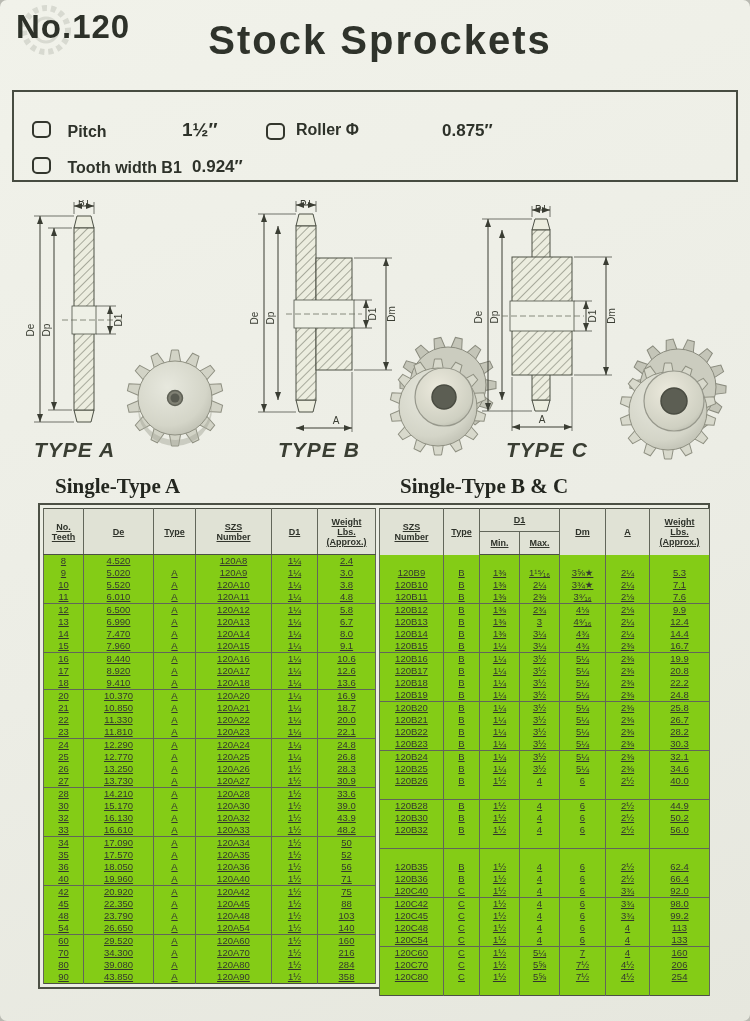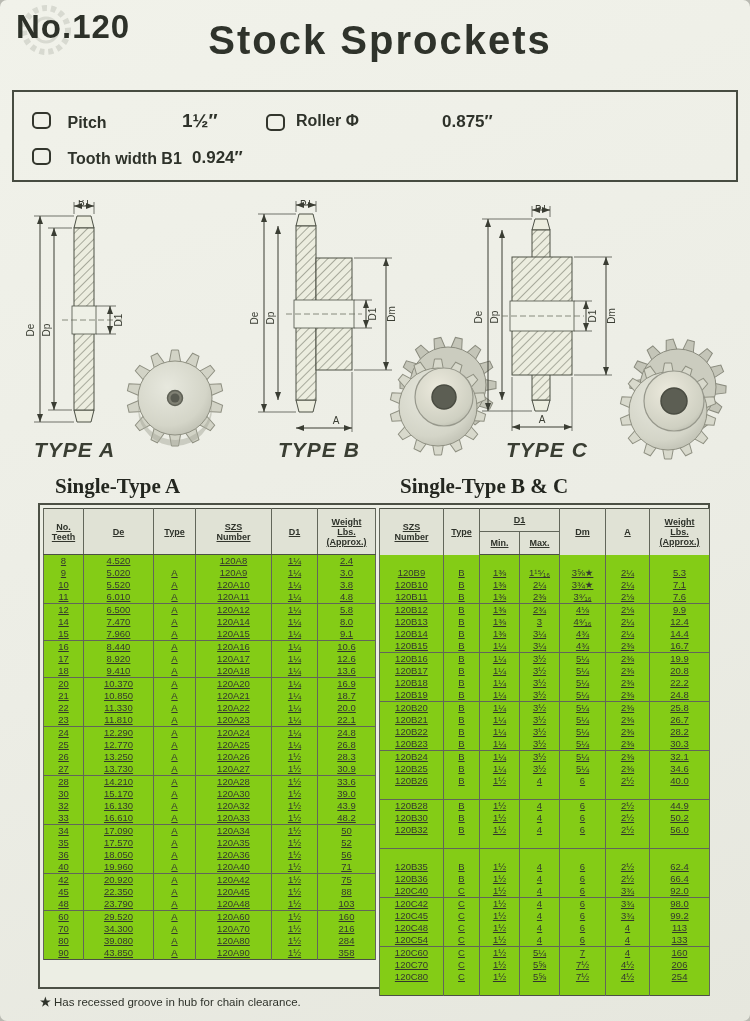--- a/index.html
+++ b/index.html
@@ -8,21 +8,21 @@
         background:linear-gradient(160deg,#f1f2ea 0%,#ecede5 55%,#e6e7de 100%);color:#33362d;border-radius:7px;}
   
   #partno{position:absolute;left:16px;top:8px;font-size:33px;font-weight:bold;color:#2d3129;letter-spacing:1px;}
   #title{position:absolute;left:150px;top:18px;width:460px;text-align:center;font-size:40px;font-weight:bold;color:#2f332b;letter-spacing:2px;}
   #watermark{position:absolute;left:6px;top:0px;opacity:.16;}
   
   #specbox{position:absolute;left:12px;top:90px;width:722px;height:88px;border:2px solid #474c41;}
   .bullet{display:inline-block;width:15px;height:13px;border:2px solid #33362d;border-radius:5px;vertical-align:-1px;}
   .spec-label{font-size:16px;font-weight:bold;color:#2e322a;}
   .spec-value{font-size:17px;font-weight:bold;color:#2e322a;}
-  .specrow{position:absolute;left:0;width:100%;}
+  .specrow{position:absolute;left:0;width:100%;margin-top:9px;}
   
   .typelabel{position:absolute;font-size:21px;font-weight:bold;font-style:italic;color:#3a3e33;letter-spacing:1px;}
   svg text{font-family:"Liberation Sans",sans-serif;font-size:10px;fill:#3a3d33;}
   
   .tbl-heading{position:absolute;top:474px;font-family:"Liberation Serif",serif;font-size:21px;font-weight:bold;color:#23261f;}
   #tablebox{position:absolute;left:38px;top:503px;width:672px;height:486px;border:2px solid #4c5045;background:#eceee4;
             display:flex;gap:3px;padding:3px;box-sizing:border-box;align-items:flex-start;}
   table{border-collapse:collapse;table-layout:fixed;background:#84cc16;text-decoration:underline;}
   th,td{border-left:1px solid #62665a;border-right:1px solid #62665a;overflow:hidden;}
   table{border:1.5px solid #4c5045;}
@@ -365,20 +365,28 @@
           </tr>
           <tr class="sep">
             <td>12</td>
             <td>6.500</td>
             <td>A</td>
             <td>120A12</td>
             <td>1¼</td>
             <td>5.8</td>
           </tr>
           <tr>
+            <td>13</td>
+            <td>6.990</td>
+            <td>A</td>
+            <td>120A13</td>
+            <td>1¼</td>
+            <td>6.7</td>
+          </tr>
+          <tr>
             <td>14</td>
             <td>7.470</td>
             <td>A</td>
             <td>120A14</td>
             <td>1¼</td>
             <td>8.0</td>
           </tr>
           <tr>
             <td>15</td>
             <td>7.960</td>
@@ -555,20 +563,28 @@
             <td>1½</td>
             <td>88</td>
           </tr>
           <tr>
             <td>48</td>
             <td>23.790</td>
             <td>A</td>
             <td>120A48</td>
             <td>1½</td>
             <td>103</td>
+          </tr>
+          <tr>
+            <td>54</td>
+            <td>26.650</td>
+            <td>A</td>
+            <td>120A54</td>
+            <td>1½</td>
+            <td>140</td>
           </tr>
           <tr class="sep">
             <td>60</td>
             <td>29.520</td>
             <td>A</td>
             <td>120A60</td>
             <td>1½</td>
             <td>160</td>
           </tr>
           <tr>
@@ -948,18 +964,14 @@
             <td></td>
             <td></td>
             <td></td>
             <td></td>
           </tr>
         </tbody>
     </table>
 
   </div>
 
-  <div id="footnote">
-    <b>★</b>
-    <span>Has recessed groove in hub for chain clearance.</span>
-  </div>
 
 </div>
 
 </body></html>

